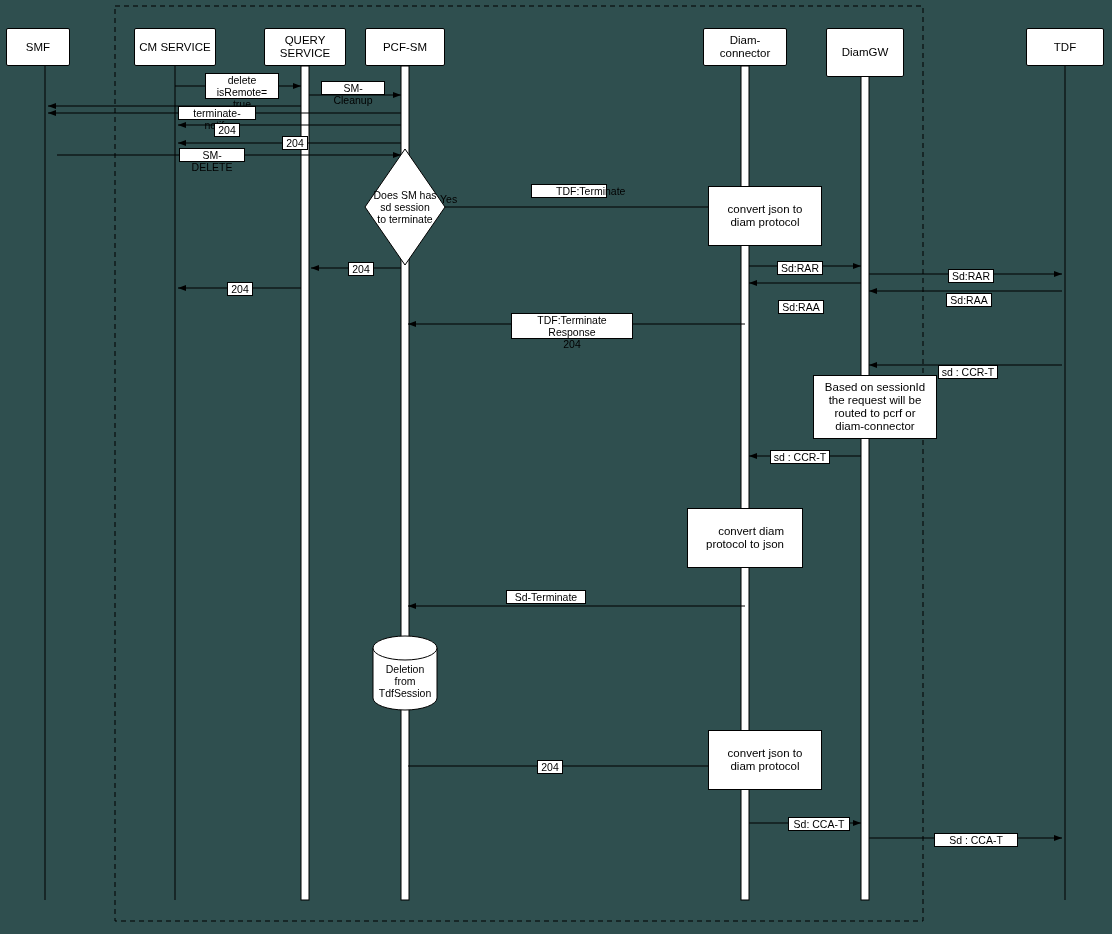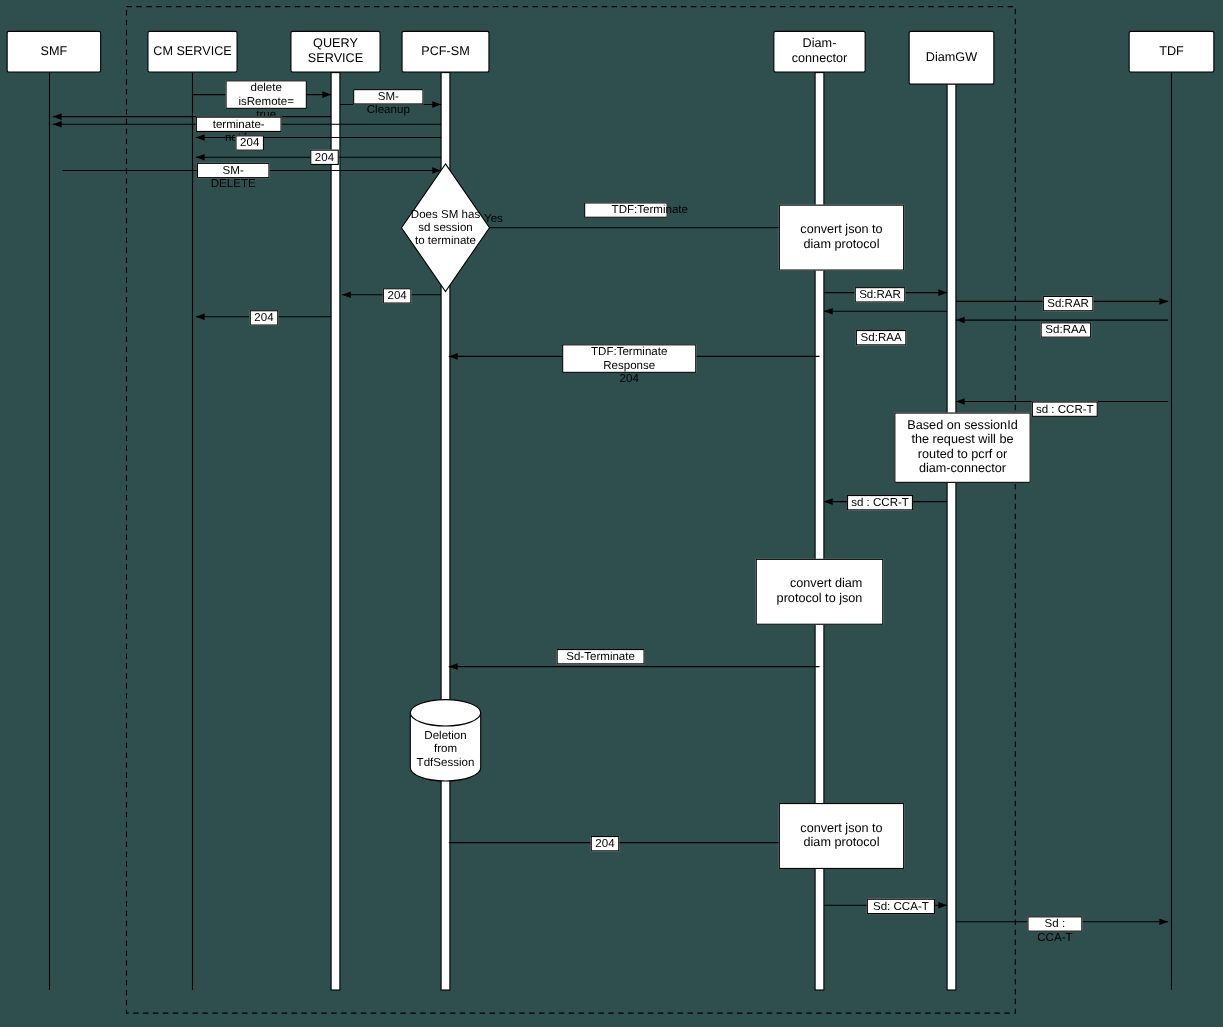--- a/index.html
+++ b/index.html
@@ -138,21 +138,21 @@
     </g>
 
     <polygon points="405,149 445,207 405,265 365,207" fill="#ffffff" stroke="#000000" stroke-width="1"></polygon>
 
     <g fill="#ffffff" stroke="#000000" stroke-width="1">
       <path d="M373,648 L373,698 A32,12 0 0 0 437,698 L437,648 Z"></path>
       <ellipse cx="405" cy="648" rx="32" ry="12"></ellipse>
     </g>
   </svg>
 
-  <div class="node lifeline-head" style="left:6px; top:28px; width:86px; height:38px;"><span>SMF</span></div>
+  <div class="node lifeline-head" style="left:6px; top:28px; width:64px; height:38px;"><span>SMF</span></div>
   <div class="node lifeline-head" style="left:134px; top:28px; width:82px; height:38px;text-align:right;"><span>CM SERVICE</span></div>
   <div class="node lifeline-head" style="left:264px; top:28px; width:82px; height:38px;"><span>QUERY
 SERVICE</span></div>
   <div class="node lifeline-head" style="left:365px; top:28px; width:80px; height:38px;"><span>PCF-SM</span></div>
   <div class="node lifeline-head" style="left:703px; top:28px; width:84px; height:38px;"><span>Diam-
 connector</span></div>
   <div class="node lifeline-head" style="left:826px; top:28px; width:78px; height:49px;"><span>DiamGW</span></div>
   <div class="node lifeline-head" style="left:1026px; top:28px; width:78px; height:38px;"><span>TDF</span></div>
 
   <div class="node" style="left:708px; top:186px; width:114px; height:60px;"><span>convert json to
@@ -189,15 +189,15 @@
   <div class="msg-label boxed" style="left:227px; top:282px; width:26px; height:14px;">204</div>
   <div class="msg-label boxed" style="left:778px; top:300px; width:46px; height:14px;">Sd:RAA</div>
   <div class="msg-label boxed" style="left:946px; top:293px; width:46px; height:14px;">Sd:RAA</div>
   <div class="msg-label boxed" style="left:511px; top:313px; width:122px; height:26px;">TDF:Terminate Response
 204</div>
   <div class="msg-label boxed" style="left:938px; top:365px; width:60px; height:14px;">sd : CCR-T</div>
   <div class="msg-label boxed" style="left:770px; top:450px; width:60px; height:14px;">sd : CCR-T</div>
   <div class="msg-label boxed" style="left:506px; top:590px; width:80px; height:14px;">Sd-Terminate</div>
   <div class="msg-label boxed" style="left:537px; top:760px; width:26px; height:14px;">204</div>
   <div class="msg-label boxed" style="left:788px; top:817px; width:62px; height:14px;">Sd: CCA-T</div>
-  <div class="msg-label boxed" style="left:934px; top:833px; width:50px; height:14px;">Sd : CCA-T</div>
+  <div class="msg-label boxed" style="left:934px; top:833px; width:84px; height:14px;">Sd : CCA-T</div>
 
 </div>
 
 </body></html>

